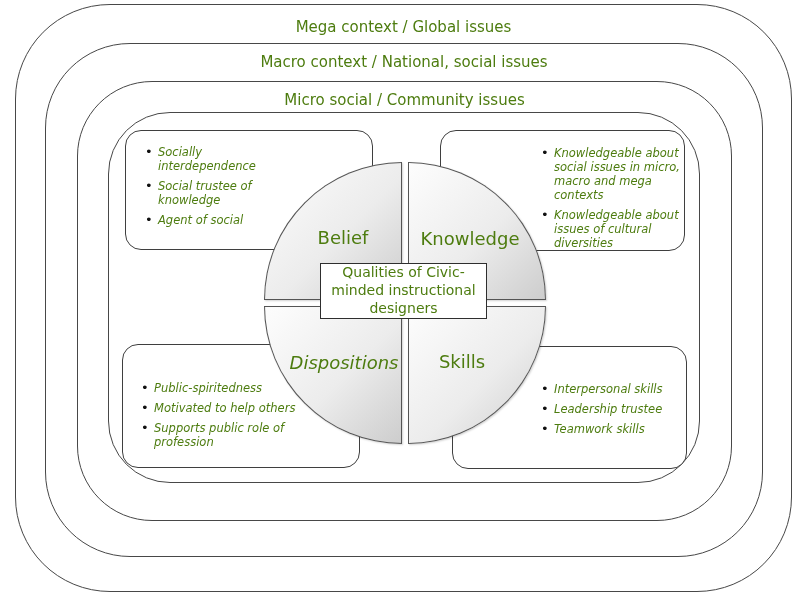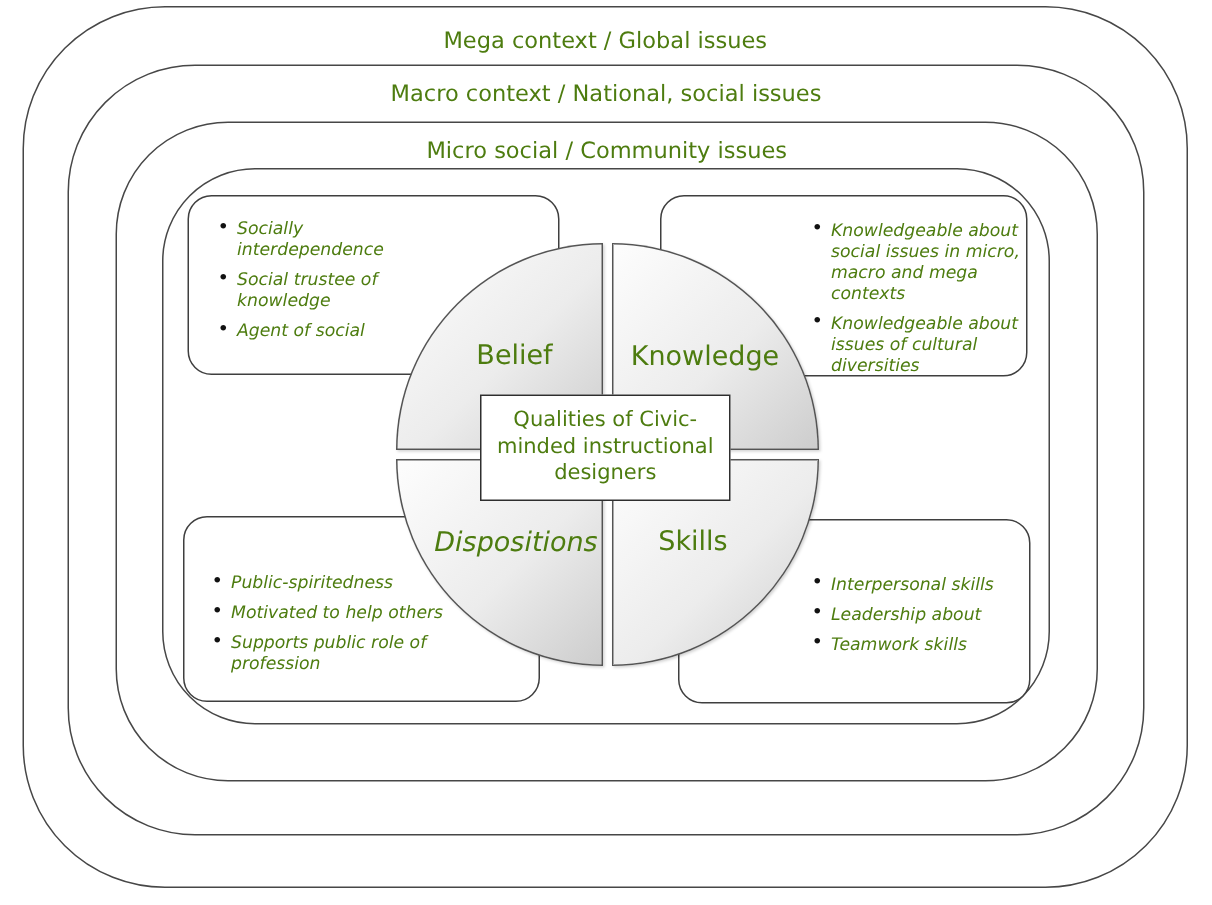--- a/index.html
+++ b/index.html
@@ -46,21 +46,21 @@
   #quad-skills       { right:0; bottom:0; border-radius:0 0 100% 0; }
 
   .quad-label { position:absolute; transform:translate(-50%,-50%); white-space:nowrap;
                 font-size:18px; z-index:4; }
   #label-belief       { left:79px;  top:75px;  }
   #label-knowledge    { left:206px; top:76px;  }
   #label-dispositions { left:80px;  top:200px;font-style:italic; }
   #label-skills       { left:198px; top:199px; }
 
   
-  #center-box { position:absolute; left:320px; top:263px; width:167px; height:71px;
+  #center-box { position:absolute; left:320px; top:263px; width:167px; height:56px;
                 background:#ffffff; border:1.5px solid #2e2e2e; box-sizing:border-box;
                 display:flex; align-items:center; justify-content:center;
                 text-align:center; font-size:14px; line-height:1.28; padding:0 4px; z-index:5; }
 </style>
 </head>
 <body>
 
 <div class="stage">
 
   <div class="ring" id="ring-mega">
@@ -93,21 +93,21 @@
     <ul class="bullets">
       <li>Public-spiritedness</li>
       <li>Motivated to help others</li>
       <li>Supports public role of profession</li>
     </ul>
   </div>
 
   <div class="note-box" id="box-skills">
     <ul class="bullets">
       <li>Interpersonal skills</li>
-      <li>Leadership about</li>
+      <li>Leadership trustee</li>
       <li>Teamwork skills</li>
     </ul>
   </div>
 
   <div id="circle">
     <div class="quad" id="quad-belief"></div>
     <div class="quad" id="quad-knowledge"></div>
     <div class="quad" id="quad-dispositions"></div>
     <div class="quad" id="quad-skills"></div>
 

